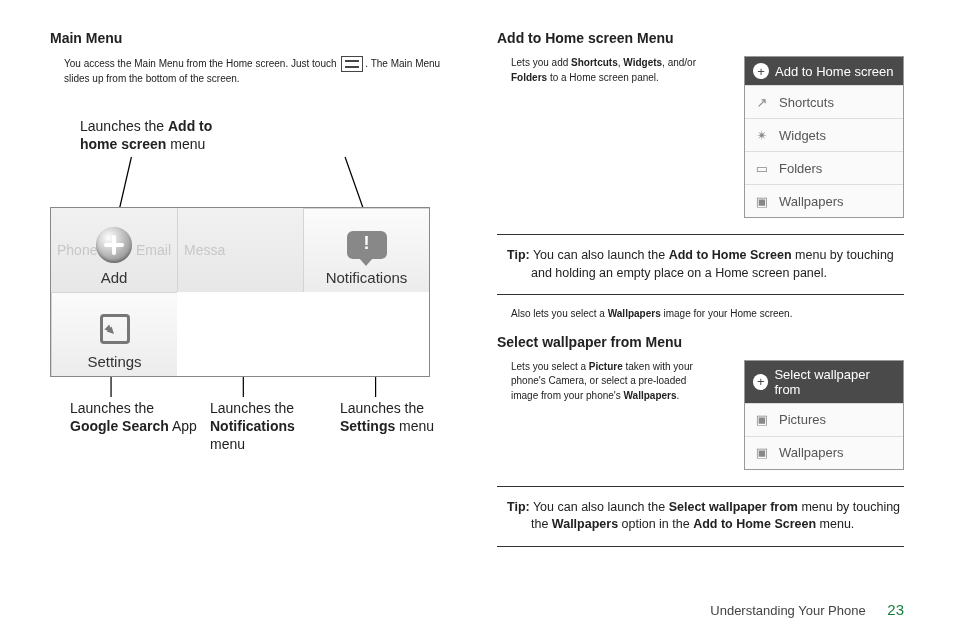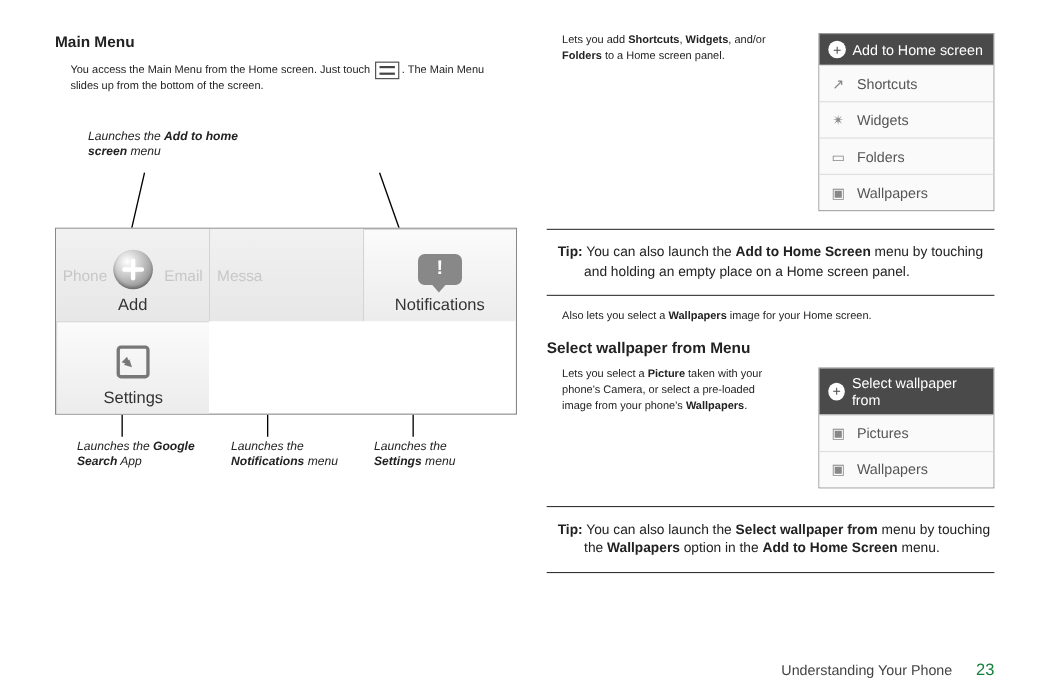--- a/index.html
+++ b/index.html
@@ -37,31 +37,30 @@
   .menu-icon::after { top:9px; }
 
   
   .diagram {
     position: relative;
     margin-top: 30px;
     height: 330px;
   }
   .callout {
     position: absolute;
-    font-size: 11px;
+    font-size: 14px;
     line-height: 1.3;
     max-width: 140px;
-    font-style: italic;
   }
 
   .menu-panel {
     position: absolute;
     left: 0px;
     top: 90px;
-    width: 420px;
+    width: 380px;
     height: 170px;
     border: 1px solid #888;
     background: #fff;
     display: grid;
     grid-template-columns: repeat(3, 1fr);
     grid-template-rows: 1fr 1fr;
   }
   .menu-cell {
     position: relative;
     display: flex;
@@ -246,20 +245,21 @@
       <div class="callout" style="left:20px; top:282px; max-width:130px">
         <span>Launches the </span><b>Google Search</b><span> App</span>
       </div>
       <div class="callout" style="left:290px; top:282px; max-width:110px">
         <span>Launches the </span><b>Settings</b><span> menu</span>
       </div>
     </div>
   </div>
 
   <div class="col rcol">
+    <div class="section-title">Add to Home screen Menu</div>
 
     <div class="block flex">
       <p class="body-text txt" style="margin-left:14px">
         <span>Lets you add </span><b>Shortcuts</b><span>, </span><b>Widgets</b><span>, and/or </span><b>Folders</b><span> to a Home screen panel.</span>
       </p>
       <div class="android-panel">
         <div class="hdr">
           <span class="hdr-ic">+</span>
           <span>Add to Home screen</span>
         </div>

